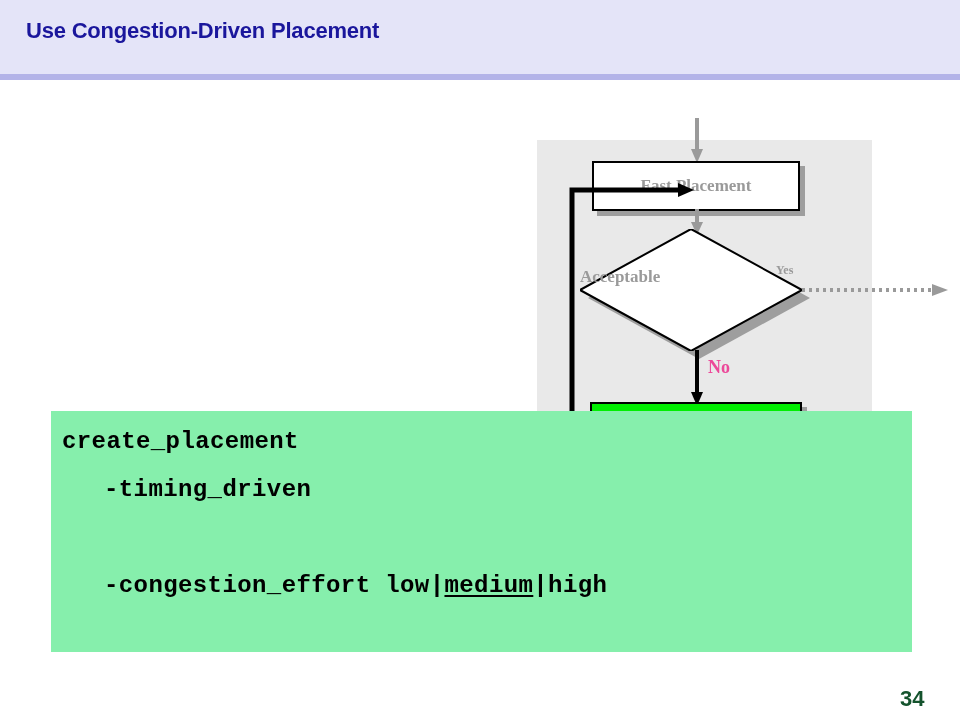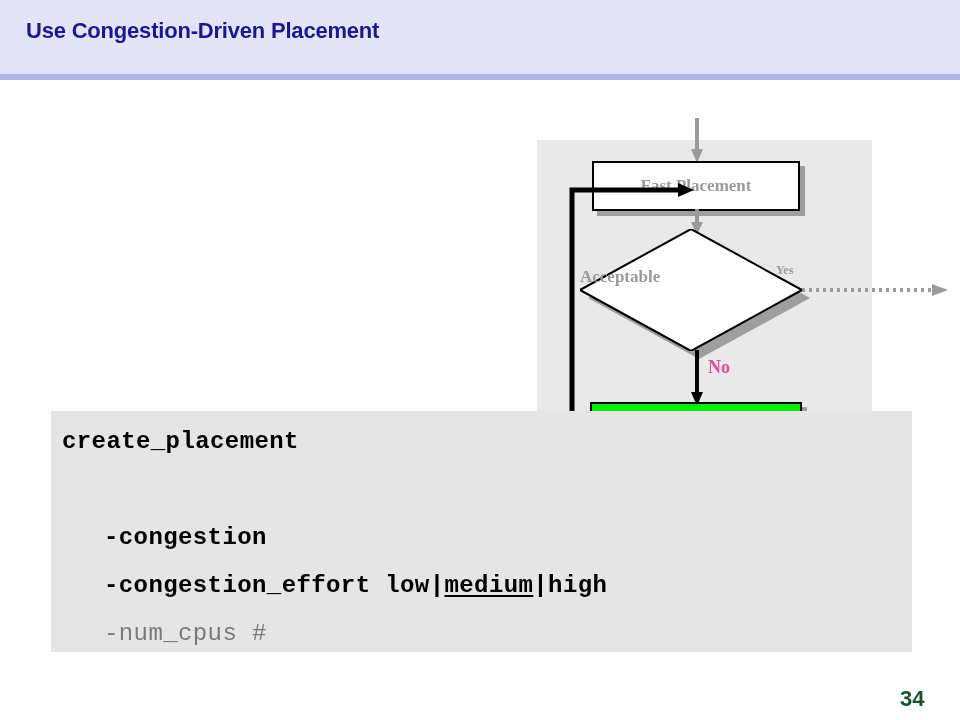--- a/index.html
+++ b/index.html
@@ -42,21 +42,21 @@
     background: #b3b3e8;
   }
 
   
   #code-block {
     position: absolute;
     left: 51px;
     top: 411px;
     width: 861px;
     height: 241px;
-    background: #e5e5e5;
+    background: #86efac;
   }
   .code-line {
     position: absolute;
     font-family: "Liberation Mono", "DejaVu Sans Mono", monospace;
     font-size: 24px;
     color: #000000;
     font-weight: bold;
     white-space: pre;
     letter-spacing: 0.4px;
   }
@@ -272,18 +272,17 @@
   <div class="mline">Modify</div>
   <div class="mline accent"><span>command options</span><span class="tail">,</span></div>
   <div class="mline">physical constraints</div>
   <div class="mline">and/or floorplan</div>
 </div>
 
 <div id="panel-caption">Placement Exploration</div>
 
 <div id="code-block">
   <div class="code-line" id="code-l0">create_placement</div>
-  <div class="code-line" id="code-l2">-congestion</div>
+  <div class="code-line" id="code-l1">-timing_driven</div>
   <div class="code-line" id="code-l3"><span>-congestion_effort low|</span><span class="underlined">medium</span><span>|high</span></div>
-  <div class="code-line dim" id="code-l4">-num_cpus #</div>
 </div>
 
 <div id="page-number">34</div>
 
 </body></html>

